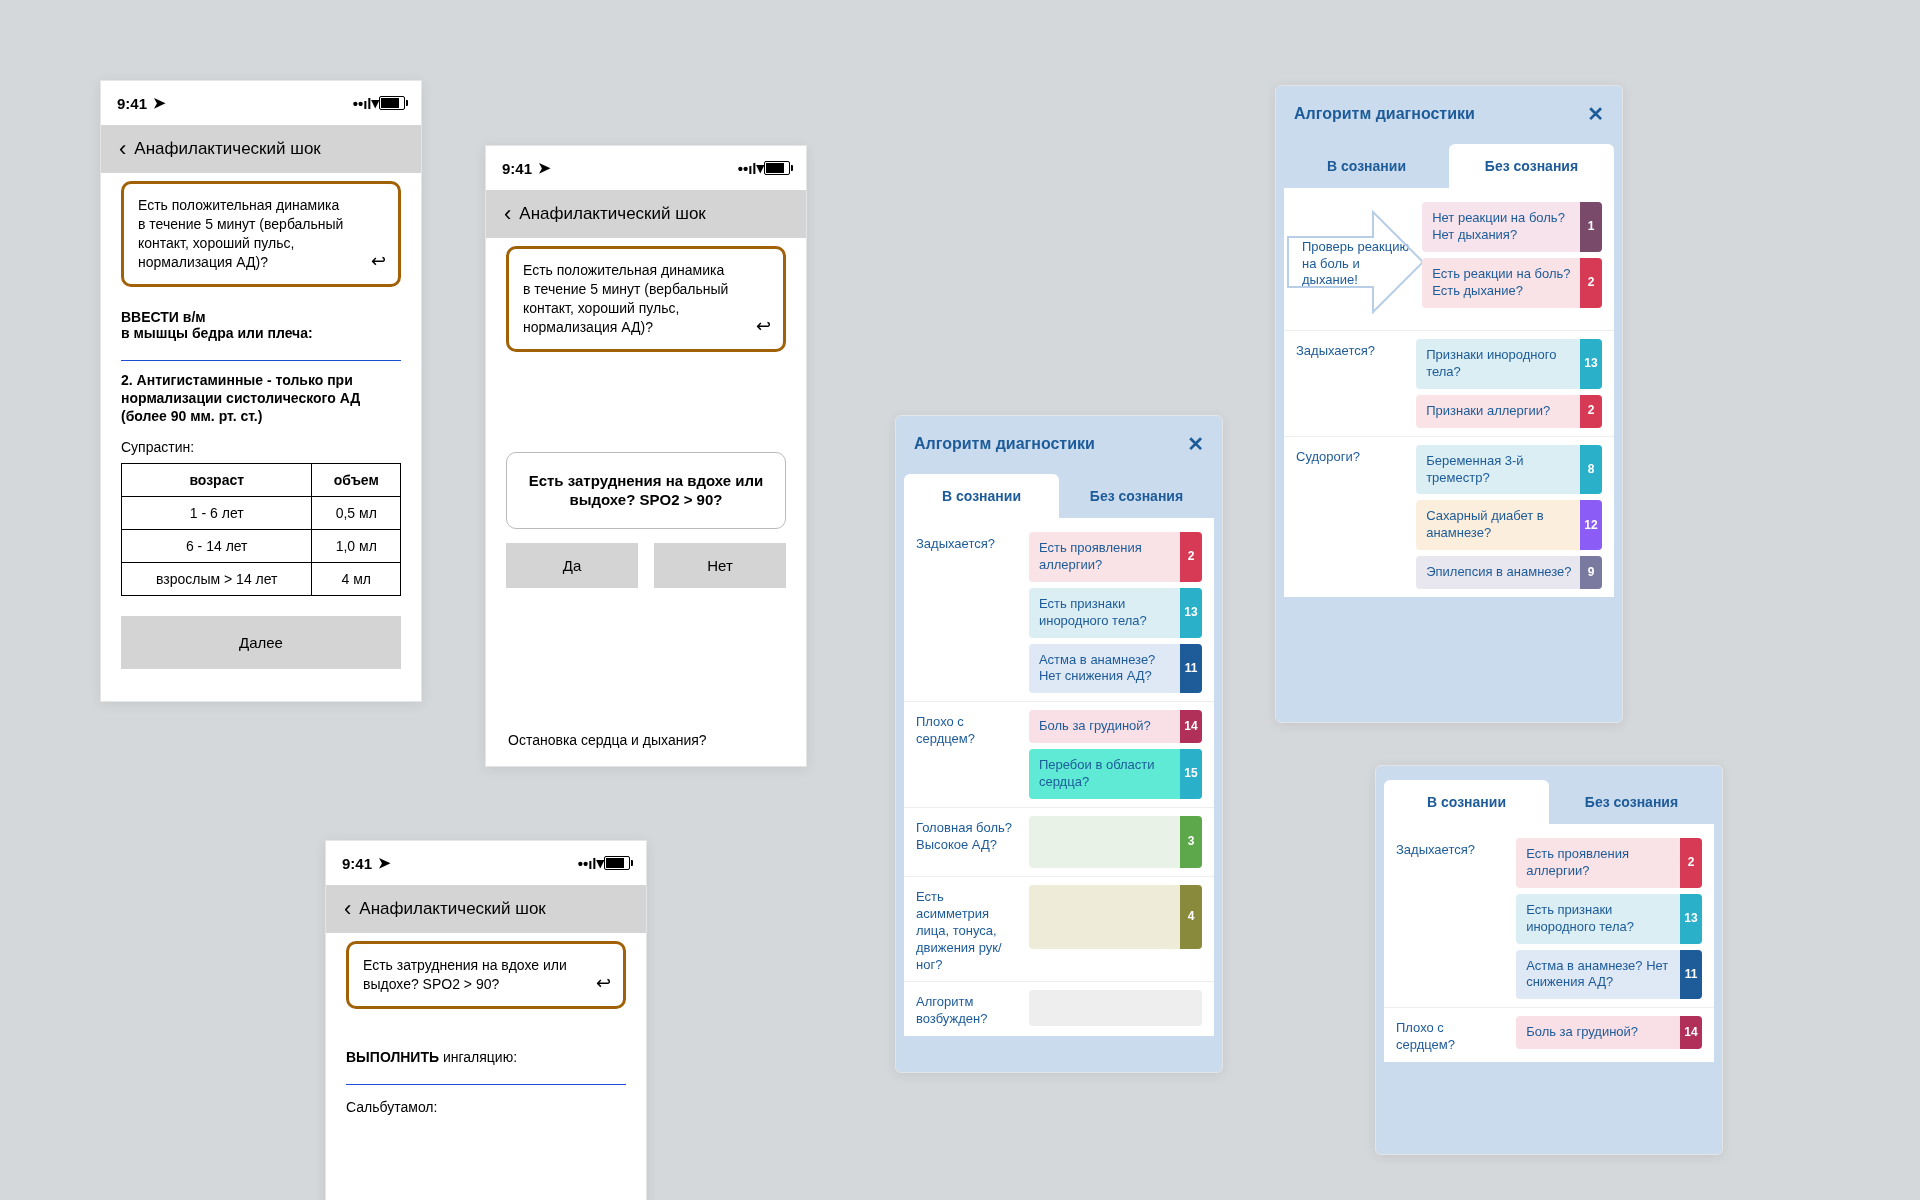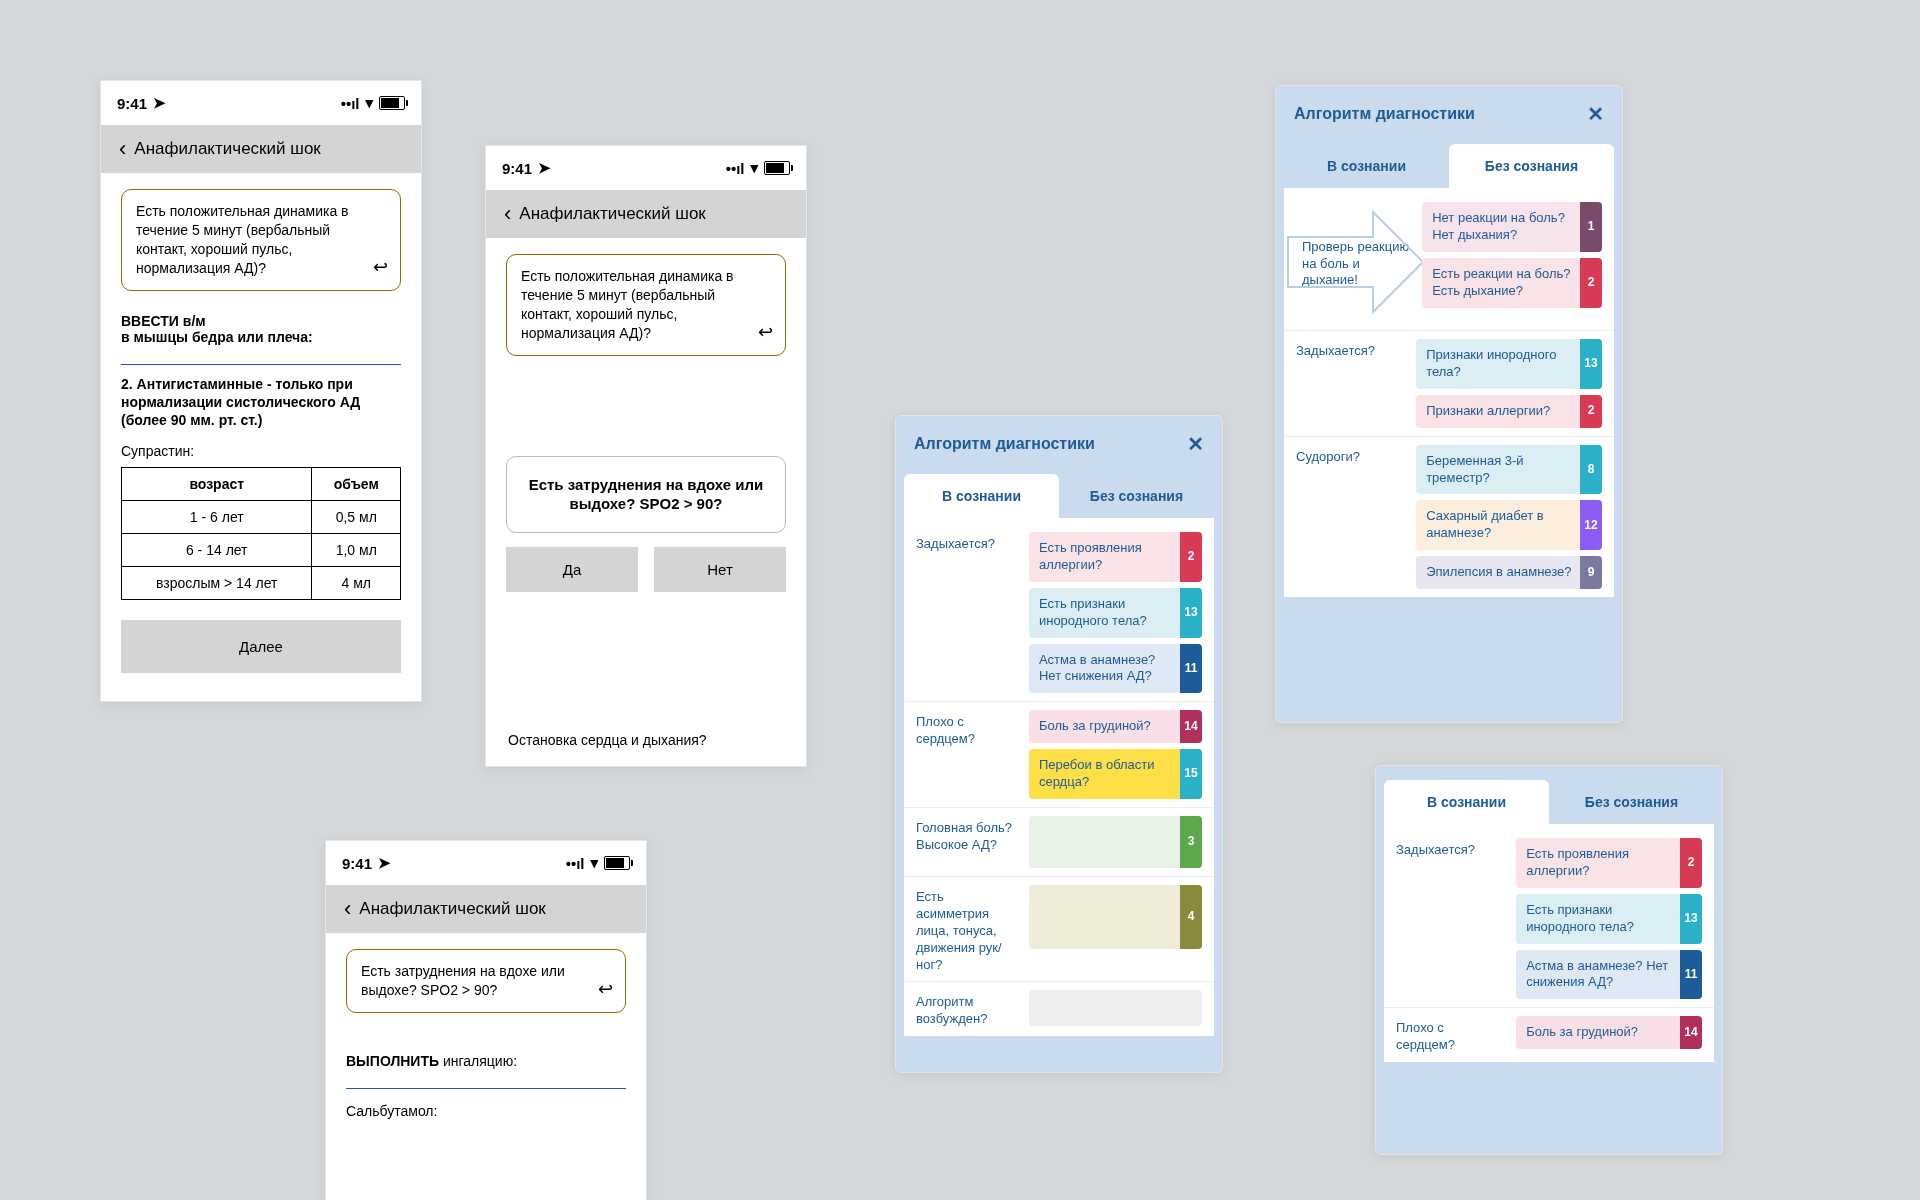--- a/index.html
+++ b/index.html
@@ -1,24 +1,24 @@
 <!DOCTYPE html>
 <html><head>
 <meta charset="utf-8">
 <style>
   html,body{margin:0;padding:0;background:#d5d8db;font-family:-apple-system,Arial,sans-serif;width:1920px;height:1200px;overflow:hidden}
   .screen{position:absolute;background:#fff;box-shadow:0 2px 12px rgba(0,0,0,.08);border:1px solid #e5e5e5;overflow:hidden}
   .statusbar{height:32px;display:flex;justify-content:space-between;align-items:center;padding:6px 16px;font-size:15px;font-weight:600}
   .sb-left{display:flex;gap:6px;align-items:center}
-  .sb-right{display:flex;gap:6px;align-items:center}
+  .sb-right{display:flex;align-items:center}
   .navbar{background:#d4d4d4;height:48px;display:flex;align-items:center;padding:0 10px;position:relative}
   .navback{font-size:22px;font-weight:300;padding:0 8px;cursor:pointer}
   .navtitle{flex:1;font-size:17px;font-weight:400;padding-right:30px}
   .content{padding:0 20px 20px}
-  .bubble{border:1px solid #a16207;border-radius:10px;padding:12px 50px 12px 14px;font-size:14px;line-height:1.35;position:relative;margin-top:16px}
+  .bubble{border:3px solid #a16207;border-radius:10px;padding:12px 50px 12px 14px;font-size:14px;line-height:1.35;position:relative;margin-top:8px}
   .bubble .reply{position:absolute;right:12px;bottom:10px;font-size:18px}
   .sechead{font-size:14px;font-weight:700;margin-top:22px;border-bottom:1px solid #1d4ed8;padding-bottom:19px}
   .secsub{font-size:14px;font-weight:700;margin-top:10px;line-height:1.3}
   .plain{font-size:14px;margin-top:14px}
   table.dosage{border-collapse:collapse;margin-top:8px;width:100%;font-size:14px}
   table.dosage th,table.dosage td{border:1px solid #000;padding:8px 10px;text-align:center}
   .bigbtn{background:#d4d4d4;border:none;width:100%;padding:18px;font-size:15px;margin-top:20px;cursor:pointer}
   .qcard{border:1px solid #bababa;border-radius:10px;padding:18px;text-align:center;font-size:15px;font-weight:600;line-height:1.3;margin-top:100px}
   .ynrow{display:flex;gap:16px;margin-top:14px}
   .ynbtn{flex:1;background:#d4d4d4;border:none;padding:14px;font-size:15px;cursor:pointer}
@@ -163,21 +163,21 @@
       <div class="diaglist">
         <div class="diagitem" style="background:#fae3e6"><span>Есть проявления аллергии?</span><span class="diagnum" style="background:#d63a55">2</span></div>
         <div class="diagitem" style="background:#daeef4"><span>Есть признаки инородного тела?</span><span class="diagnum" style="background:#2bb0c9">13</span></div>
         <div class="diagitem" style="background:#dfe8f5"><span>Астма в анамнезе? Нет снижения АД?</span><span class="diagnum" style="background:#1d5b99">11</span></div>
       </div>
     </div>
     <div class="diagrow">
       <div class="diagq">Плохо с сердцем?</div>
       <div class="diaglist">
         <div class="diagitem" style="background:#f8e0e6"><span>Боль за грудиной?</span><span class="diagnum" style="background:#b0305a">14</span></div>
-        <div class="diagitem" style="background:#fde047"><span>Перебои в области сердца?</span><span class="diagnum" style="background:#2bb0c9">15</span></div>
+        <div class="diagitem" style="background:#5eead4"><span>Перебои в области сердца?</span><span class="diagnum" style="background:#2bb0c9">15</span></div>
       </div>
     </div>
     <div class="diagrow">
       <div class="diagq">Головная боль? Высокое АД?</div>
       <div class="diaglist">
         <div class="diagitem" style="background:#e9f2e6;min-height:36px">
             <span class="diagnum" style="background:#5da84a">3</span>
           </div>
       </div>
     </div>

